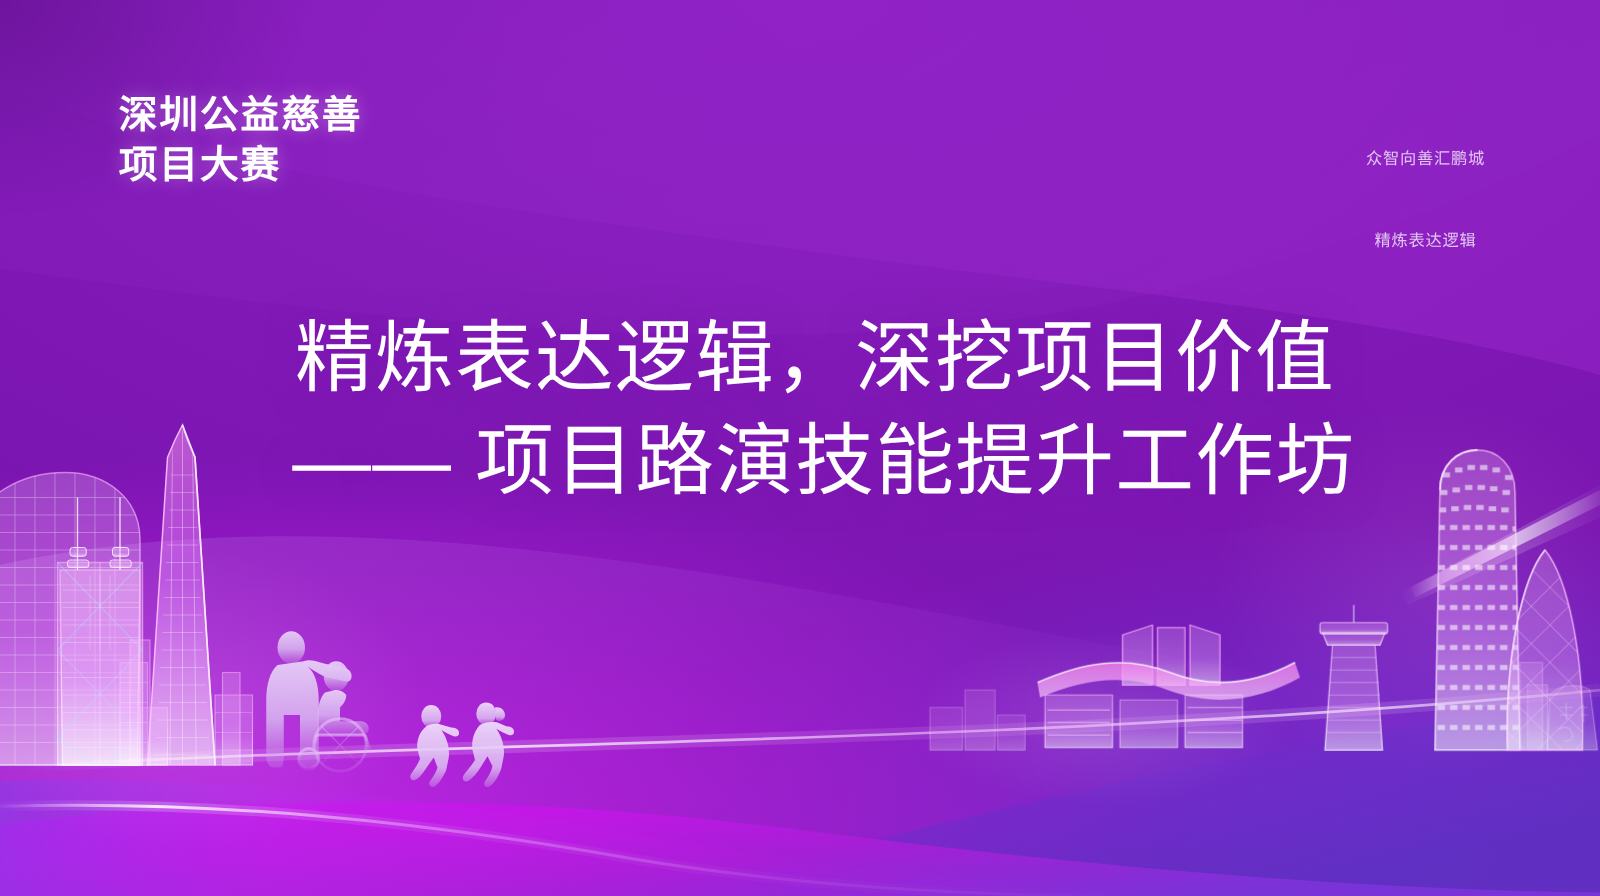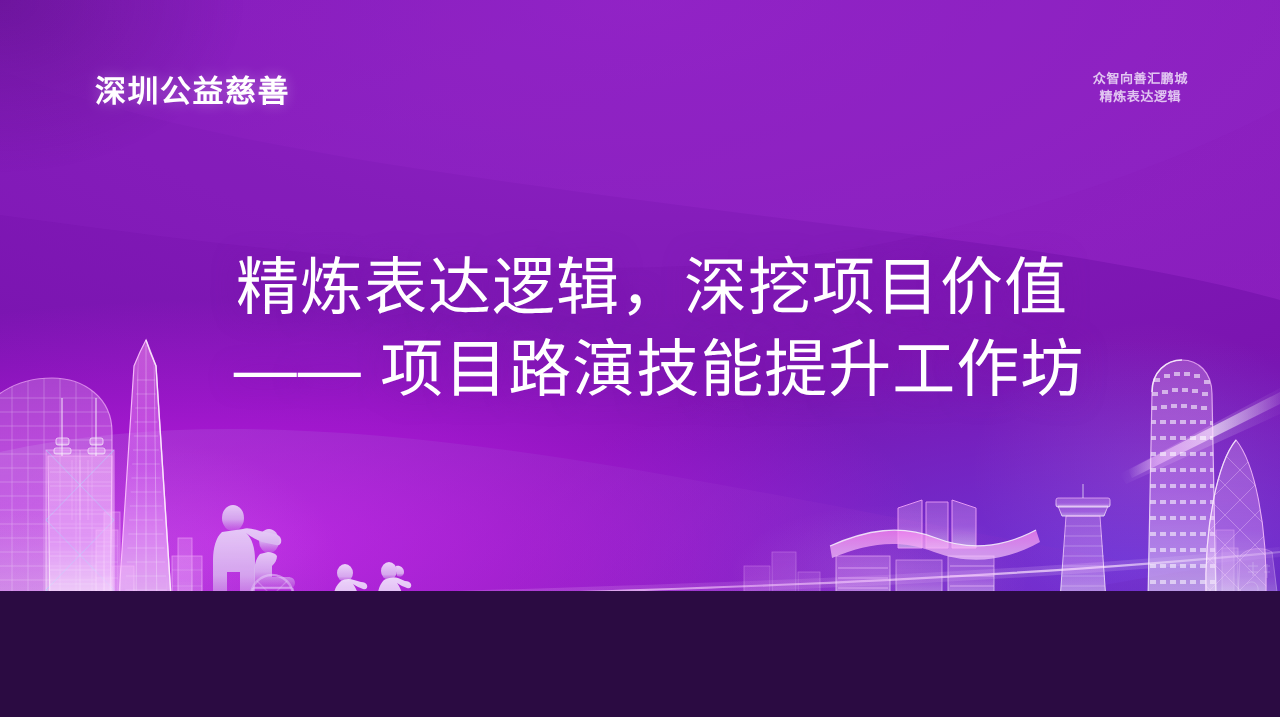--- a/index.html
+++ b/index.html
@@ -1,21 +1,21 @@
 <!DOCTYPE html>
 <html lang="zh-CN"><head>
 <meta charset="utf-8">
 <title>深圳公益慈善项目大赛</title>
 <style>
   html,body{margin:0;padding:0;background:#2b0b42;}
   *{box-sizing:border-box;}
 
   .poster{
     position:relative;
-    width:1280px;height:591px;
+    width:1280px;height:717px;
     overflow:hidden;
     font-family:"Liberation Sans","DejaVu Sans",sans-serif;
     background:
       radial-gradient(120% 90% at 18% 92%, #c51ae8 0%, rgba(197,26,232,0) 46%),
       radial-gradient(90% 70% at 88% 96%, #6f34d6 0%, rgba(111,52,214,0) 55%),
       radial-gradient(120% 110% at 50% 0%, #8d1fc2 0%, #8019b6 40%, #7a14b0 70%, #7b17ad 100%);
   }
 
   
   .layer{position:absolute;left:0;top:0;width:1280px;height:717px;pointer-events:none;}
@@ -34,24 +34,25 @@
 
   
   .slogan{
     position:absolute;right:92px;top:70px;
     text-align:center;
   }
   .slogan-line{
     color:#e9d4f6;
     font-size:13px;
     line-height:18px;
-    font-weight:700;
+    font-weight:400;
     letter-spacing:.6px;
     white-space:nowrap;
     opacity:.92;
+    margin-top:48px;
   }
 
   
   .title-block{
     position:absolute;
     left:0;right:0;top:246px;
     text-align:center;
     padding-right:8px;
   }
   .title-line{
@@ -621,20 +622,21 @@
                C395,627 399,621 401,615 L403,605 C404,597 401,588 397,583
                C400,585 404,587 407,588 C410,589 412,587 411,584 C410,582 408,581 405,581
                L398,578 C393,577 387,578 384,580 Z"></path>
     </g>
   </svg>
 
   <div class="corner-dark"></div>
 
   <div class="logo">
     <div class="logo-line">深圳公益慈善</div>
+    <div class="logo-line">项目大赛</div>
   </div>
 
   <div class="slogan">
     <div class="slogan-line">众智向善汇鹏城</div>
     <div class="slogan-line">精炼表达逻辑</div>
   </div>
 
   <div class="title-block">
     <div class="title-line">精炼表达逻辑，深挖项目价值</div>
     <div class="title-line second">—— 项目路演技能提升工作坊</div>

